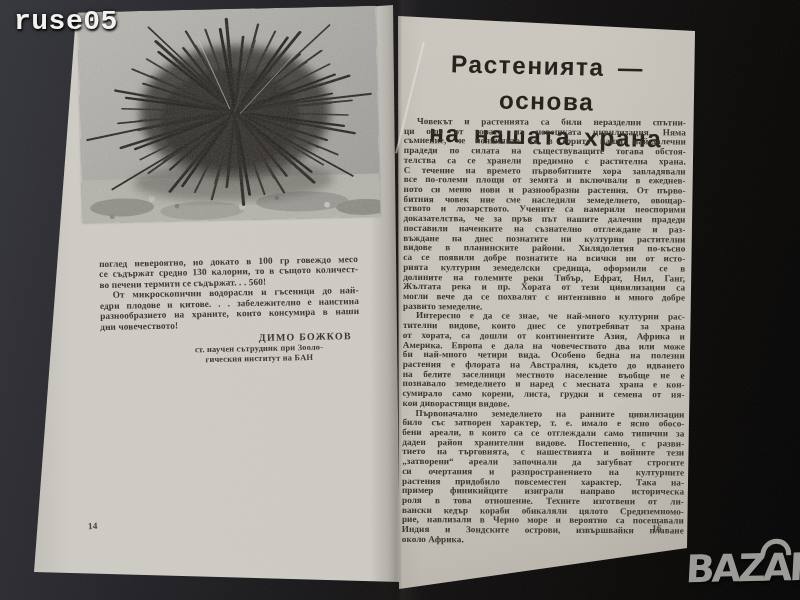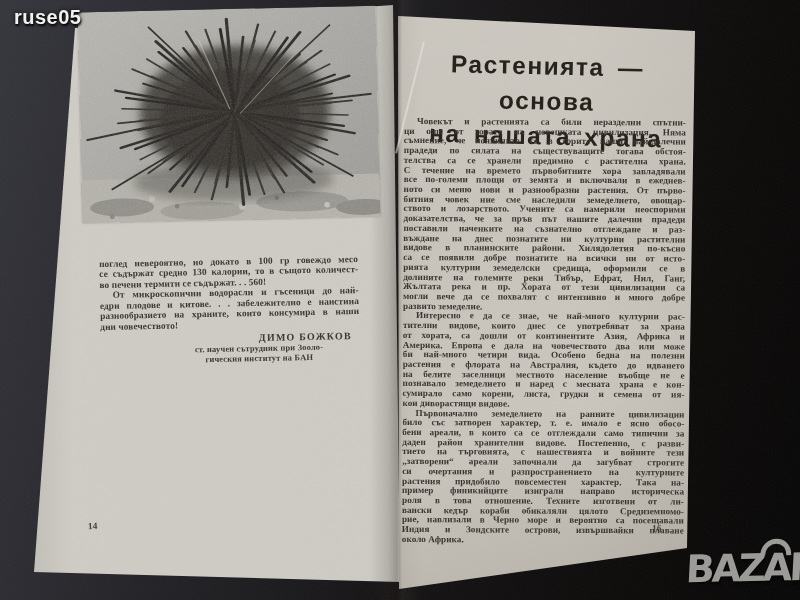--- a/index.html
+++ b/index.html
@@ -40,21 +40,21 @@
   .author-title{margin-top:1px;}
   .author-title .line{text-align:center;text-align-last:auto;font-size:8.4px;line-height:10px;font-weight:700;letter-spacing:.2px;}
   .pageno{position:absolute;font-size:9.5px;font-weight:700;color:#45403a;}
   .pageno-left{left:88px;top:521px;transform:rotate(-2deg);}
   .pageno-right{left:652px;top:524px;text-align:center;}
   .heading{position:absolute;left:402px;top:45px;width:292px;transform:rotate(1.4deg);transform-origin:left top;
     font-family:"Liberation Sans",sans-serif;font-weight:bold;font-size:24.5px;line-height:35px;letter-spacing:1.5px;
     word-spacing:5px;text-align:center;color:#232019;}
   .right-body{position:absolute;left:404px;top:117px;width:282px;transform:rotate(0.3deg);transform-origin:left top;
     font-size:9.2px;line-height:9.72px;font-weight:700;color:#38332c;letter-spacing:.05px;}
-  .watermark{position:absolute;left:14px;top:6px;font-family:Liberation Sans, sans-serif;font-weight:bold;font-size:20px;
+  .watermark{position:absolute;left:14px;top:6px;font-family:Liberation Mono, monospace;font-weight:bold;font-size:28px;
     color:#f4f3f1;letter-spacing:.5px;text-shadow:0 0 4px rgba(0,0,0,.85),1px 2px 2px rgba(0,0,0,.9);}
   .bazar{position:absolute;left:686px;top:546px;font-family:"DejaVu Sans",sans-serif;font-weight:bold;font-size:38px;
     color:#9c9a97;transform:skewX(-4deg) rotate(-1deg);letter-spacing:-3px;text-shadow:1px 2px 3px rgba(0,0,0,.8);}
   .bazar .handle{position:absolute;left:69px;top:-12px;}
   .noise{position:absolute;left:0;top:0;width:800px;height:600px;pointer-events:none;opacity:.05;}
 </style>
 </head>
 <body>
 
 <div class="stage">

